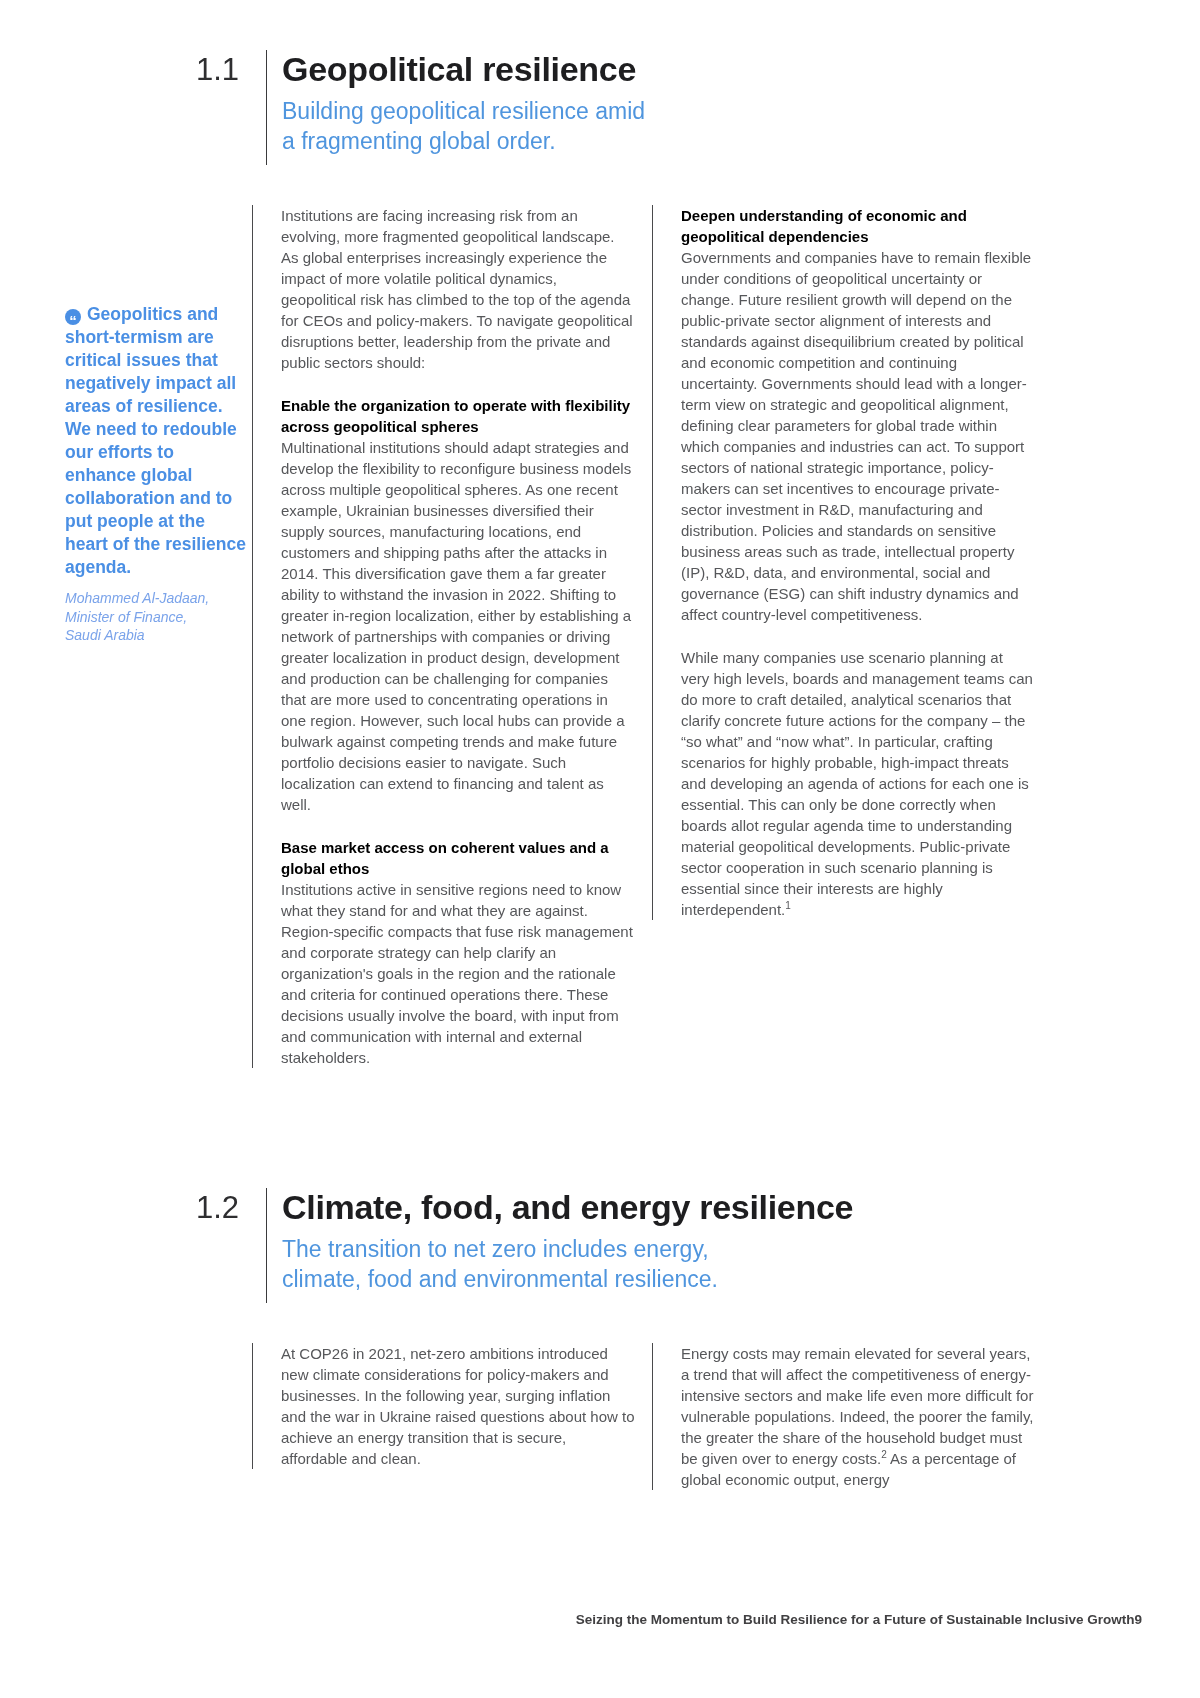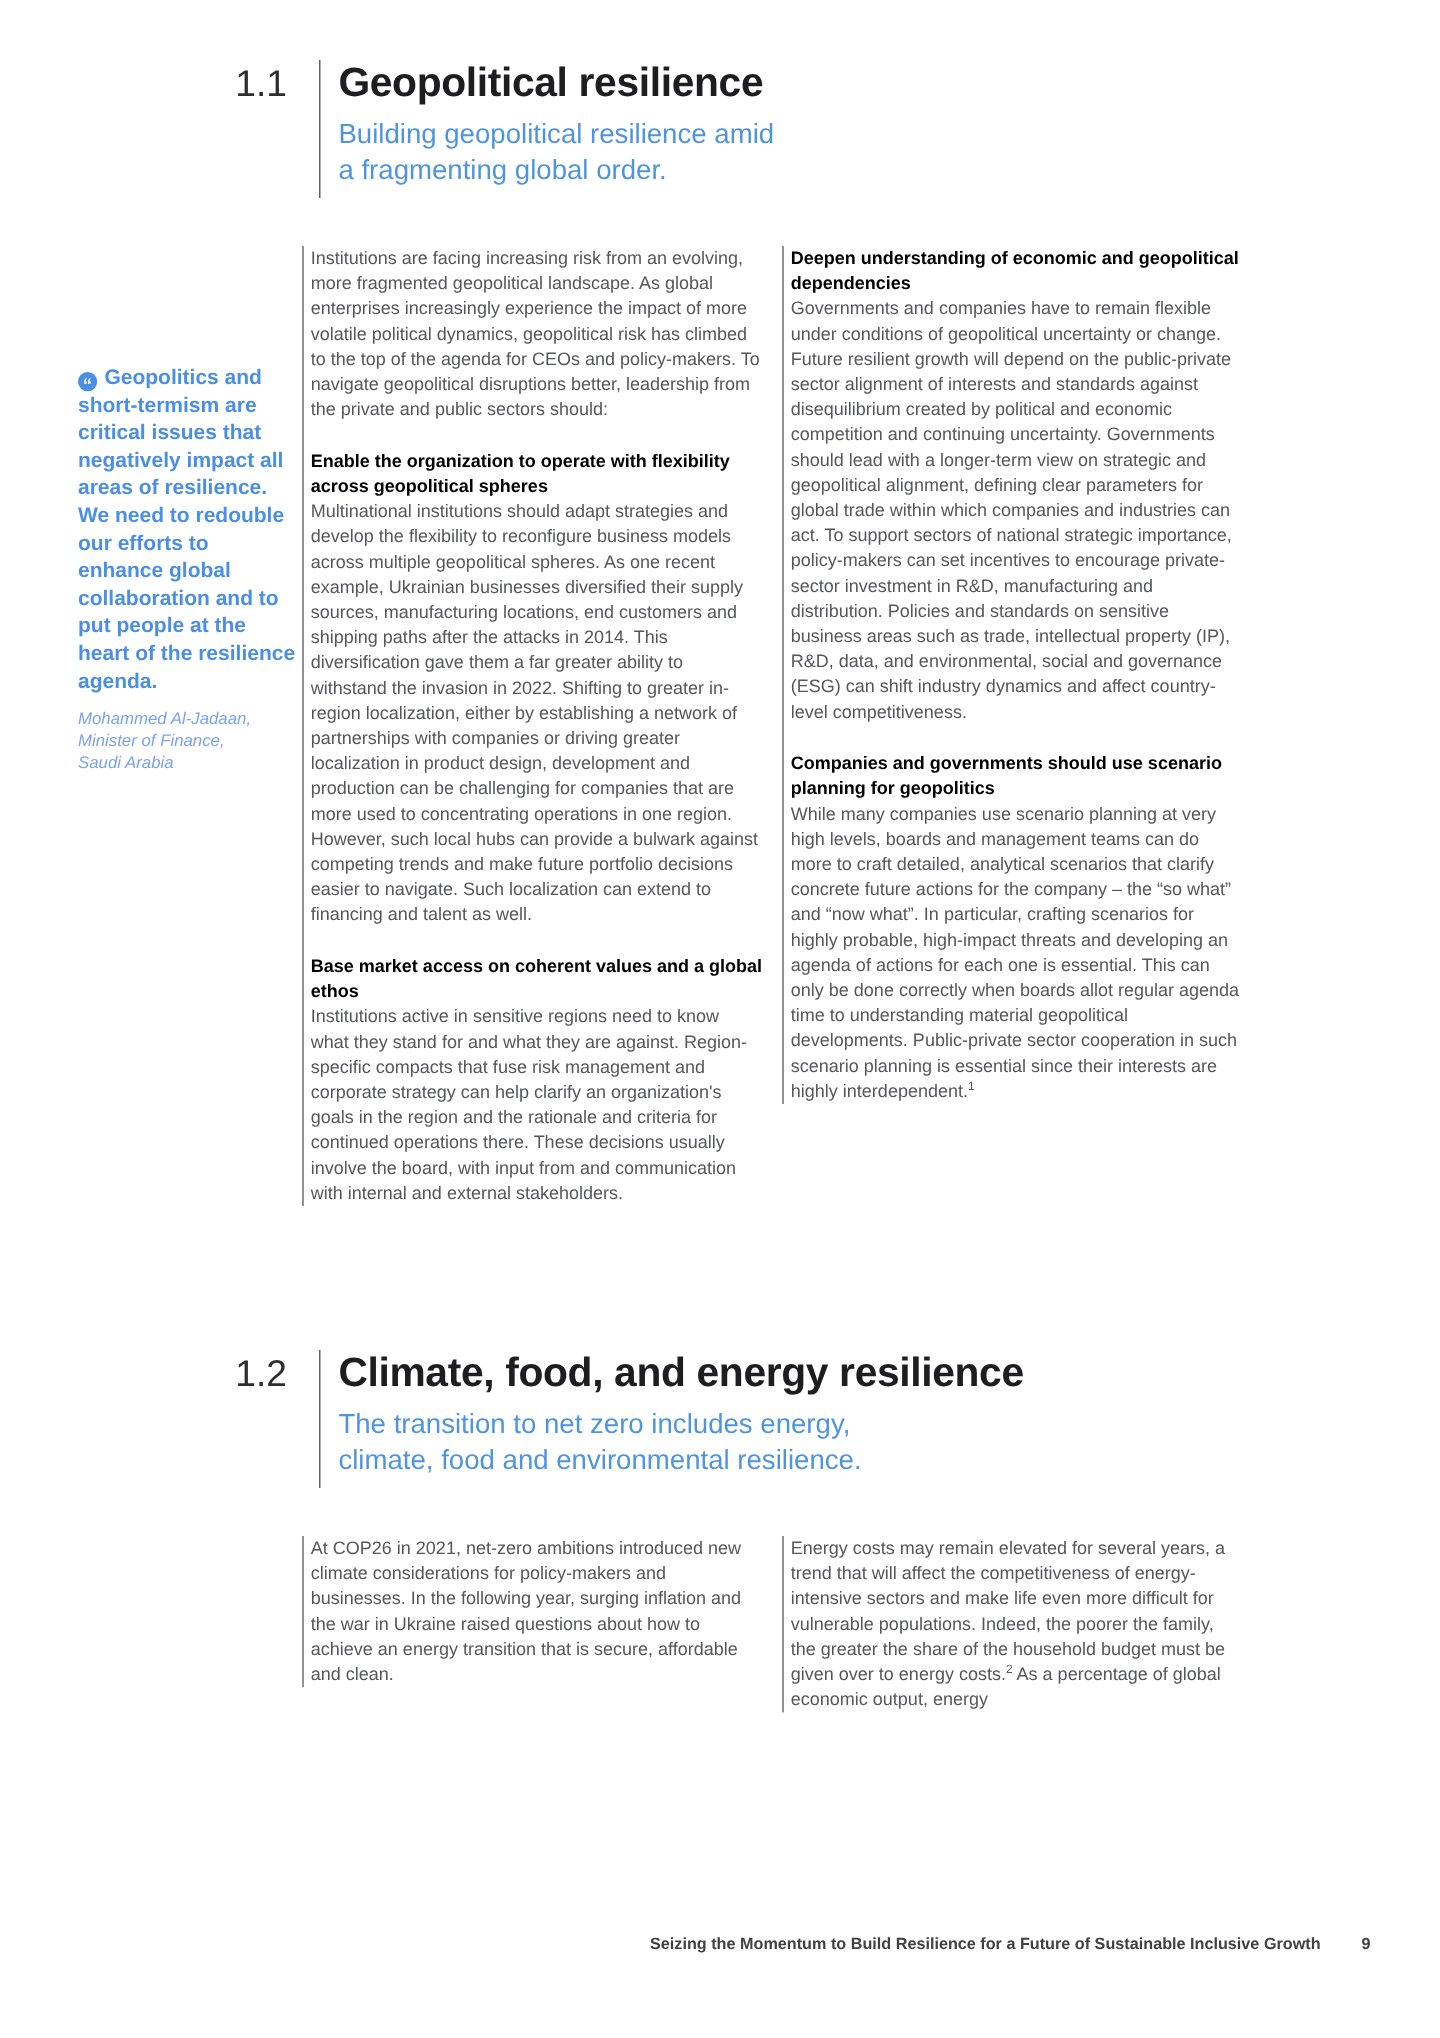--- a/index.html
+++ b/index.html
@@ -22,21 +22,21 @@
     border-left:1.5px solid #3a3a3c;
     padding-left:15px; min-height:115px;
   }
   .sec-title { font-size:34px; line-height:1.15; font-weight:bold; color:#1e1e20; letter-spacing:-0.3px; }
   .sec-subtitle { margin-top:8px; font-size:23px; line-height:1.28; color:#4f95de; font-weight:400; }
 
   
   .content-row { display:flex; align-items:flex-start; }
   .quote-col { width:187px; margin-left:65px; padding-top:98px; padding-right:6px; }
   .spacer-col { width:187px; margin-left:65px; }
-  .text-col { width:400px; border-left:1px solid #4a4a4c; padding-left:6px; padding-right:17px; }
+  .text-col { width:400px; border-left:1px solid #4a4a4c; padding-left:28px; padding-right:17px; }
 
   .body-text { font-size:15px; line-height:21px; color:#56575a; }
   .sub-block { margin-top:22px; }
   .sub-heading { font-size:15px; line-height:21px; font-weight:bold; color:#000000; }
   sup.fn { font-size:10px; line-height:0; vertical-align:super; }
 
   
   .quote-text {
     font-size:17.5px; line-height:23px; font-weight:bold; color:#4a8fe4;
   }
@@ -47,21 +47,21 @@
   }
   .quote-badge .qmark {
     color:#ffffff; font-size:15px; line-height:0; font-weight:bold;
     position:relative; top:4px;
   }
   .attribution { margin-top:10px; font-size:14px; line-height:18.5px; color:#7aa3ea; font-weight:400;font-style:italic; }
 
   
   .footer {
     position:absolute; top:1612px; right:58px;
-    display:flex; align-items:baseline; gap:34px;
+    display:flex; align-items:baseline; 
     font-size:13.5px; font-weight:bold; color:#414042;
   }
 </style>
 </head>
 <body>
 
 <div class="page">
 
   <div class="section-header" style="margin-top:50px;">
     <div class="sec-num">1.1</div>
@@ -101,21 +101,20 @@
       </div>
     </div>
 
     <div class="text-col">
       <div>
         <h3 class="sub-heading">Deepen understanding of economic and geopolitical dependencies</h3>
         <p class="body-text">Governments and companies have to remain flexible under conditions of geopolitical uncertainty or change. Future resilient growth will depend on the public-private sector alignment of interests and standards against disequilibrium created by political and economic competition and continuing uncertainty. Governments should lead with a longer-term view on strategic and geopolitical alignment, defining clear parameters for global trade within which companies and industries can act. To support sectors of national strategic importance, policy-makers can set incentives to encourage private-sector investment in R&amp;D, manufacturing and distribution. Policies and standards on sensitive business areas such as trade, intellectual property (IP), R&amp;D, data, and environmental, social and governance (ESG) can shift industry dynamics and affect country-level competitiveness.</p>
       </div>
 
       <div class="sub-block">
-        <h3 class="sub-heading">Companies and governments should use scenario planning for geopolitics</h3>
         <p class="body-text"><span>While many companies use scenario planning at very high levels, boards and management teams can do more to craft detailed, analytical scenarios that clarify concrete future actions for the company – the “so what” and “now what”. In particular, crafting scenarios for highly probable, high-impact threats and developing an agenda of actions for each one is essential. This can only be done correctly when boards allot regular agenda time to understanding material geopolitical developments. Public-private sector cooperation in such scenario planning is essential since their interests are highly</span> <span>interdependent.</span><sup class="fn">1</sup></p>
       </div>
     </div>
   </div>
 
   <div class="section-header" style="margin-top:120px;">
     <div class="sec-num">1.2</div>
     <div class="sec-title-block">
       <div class="sec-title">Climate, food, and energy resilience</div>
       <div class="sec-subtitle">

